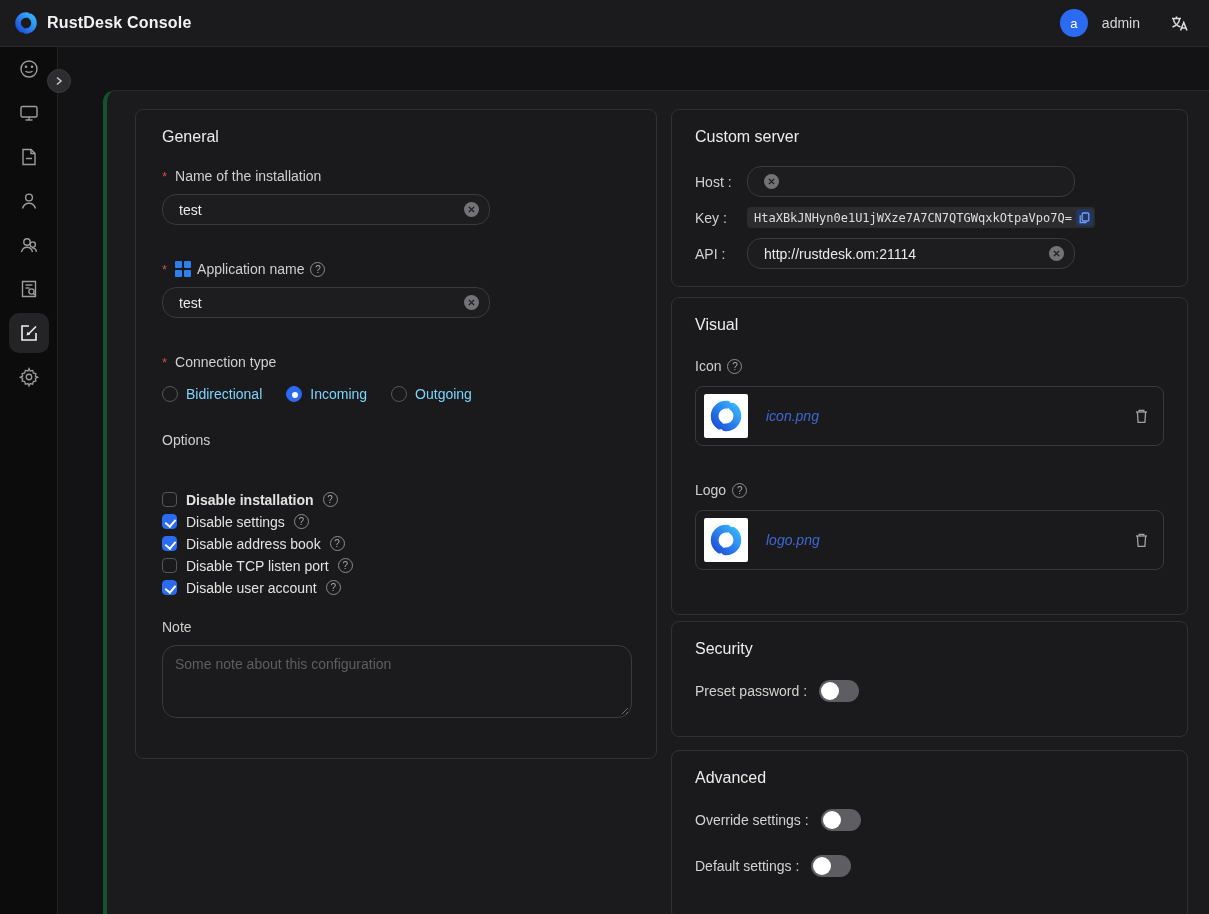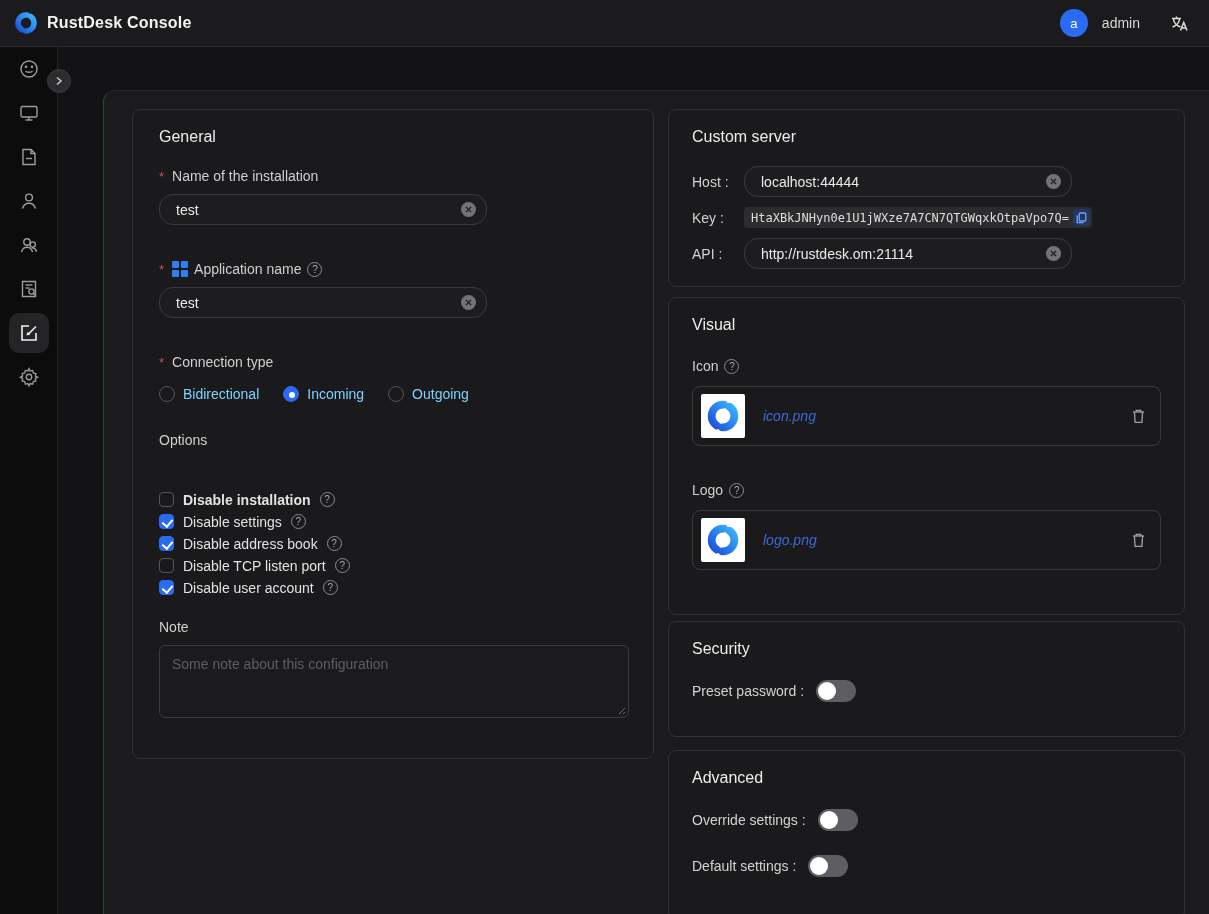--- a/index.html
+++ b/index.html
@@ -46,21 +46,21 @@
   .expand-btn {
     position:absolute; left:47px; top:69px; width:24px; height:24px; border-radius:50%;
     background:#2d2d30; border:1px solid #3a3a3d; z-index:25;
     display:flex; align-items:center; justify-content:center; cursor:pointer;
   }
 
   
   .panel {
     position:absolute; left:103px; top:90px; width:1106px; height:824px;
     background:#1b1b1d; border-radius:12px 0 0 0;
-    border-top:1px solid #28282a; border-left:1px solid #14532d;
+    border-top:1px solid #28282a; border-left:4px solid #14532d;
     overflow:hidden;
   }
   .card {
     background:#1a1a1c; border:1px solid #313133; border-radius:8px;
   }
   .card-title { font-size:16px; font-weight:500; color:#ececec; }
 
   .col-left  { position:absolute; left:28px;  top:18px; width:522px; }
   .col-right { position:absolute; left:564px; top:18px; width:517px; }
 
@@ -104,21 +104,21 @@
   .checkbox.on { background:#2a6bf2; border-color:#2a6bf2; }
   .checkbox.on::after {
     content:""; position:absolute; left:4px; top:1.5px; width:5px; height:8px;
     border:solid #fff; border-width:0 2px 2px 0; transform:rotate(40deg);
   }
   .check-label { font-size:14px; color:#e2e2e2; }
   .check-label.bold { font-weight:700; }
 
   .note-area {
     margin-top:10px; width:470px; height:73px; background:#1b1b1d;
-    border:1px solid #3b3b3e; border-radius:6px; position:relative; padding:9px 12px; cursor:text;
+    border:1px solid #3b3b3e; border-radius:14px; position:relative; padding:9px 12px; cursor:text;
   }
   .note-placeholder { font-size:14px; color:#5e5e62; }
   .resize-grip { position:absolute; right:2px; bottom:2px; }
 
   .mt22 { margin-top:22px; } .mt24 { margin-top:24px; } .mt30 { margin-top:30px; } .mt36 { margin-top:36px; }
 
   
   .server-card { padding:18px 23px 17px 23px; margin-bottom:10px; }
   .srv-row { display:flex; align-items:center; margin-top:10px; }
   .srv-row.first { margin-top:20px; }
@@ -362,21 +362,20 @@
   </div>
 
   <div class="col-right">
 
     <div class="card server-card">
       <div class="card-title">Custom server</div>
 
       <div class="srv-row first">
         <span class="srv-label">Host :</span>
         <div class="text-input" style="margin-top:0;">
-          <span class="val">localhost:44444</span>
           <span class="clear-btn">
             <svg width="7" height="7" viewBox="0 0 8 8" stroke="#1d1d1f" stroke-width="1.6">
                 <path d="M1 1 L7 7 M7 1 L1 7"></path>
               </svg>
           </span>
         </div>
       </div>
 
       <div class="srv-row">
         <span class="srv-label">Key :</span>

